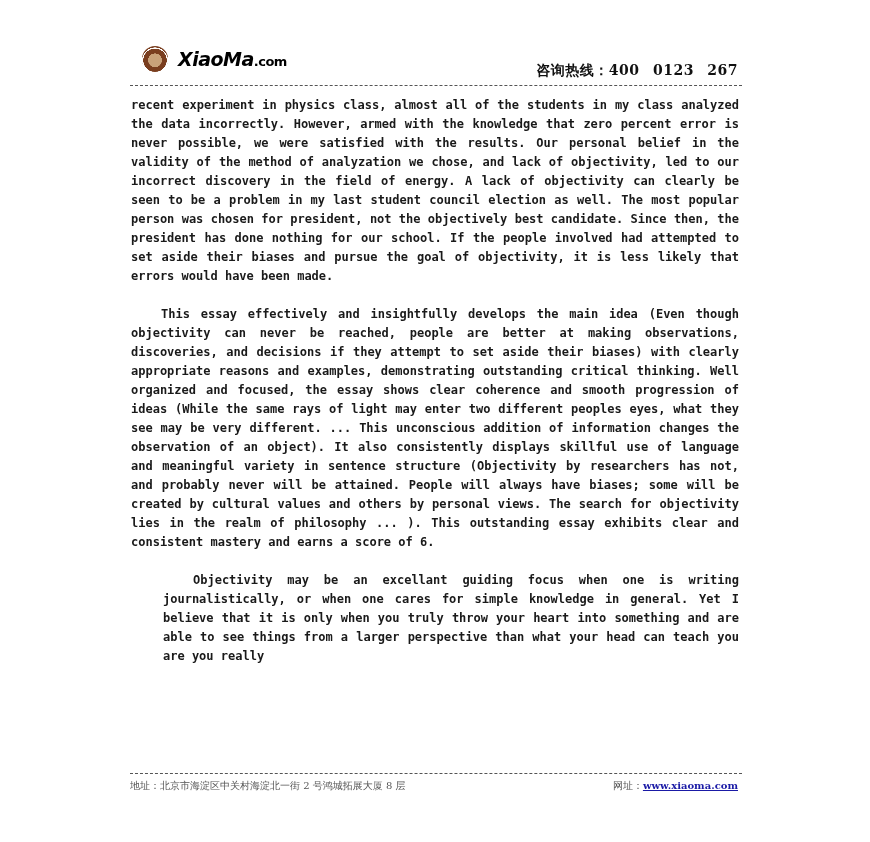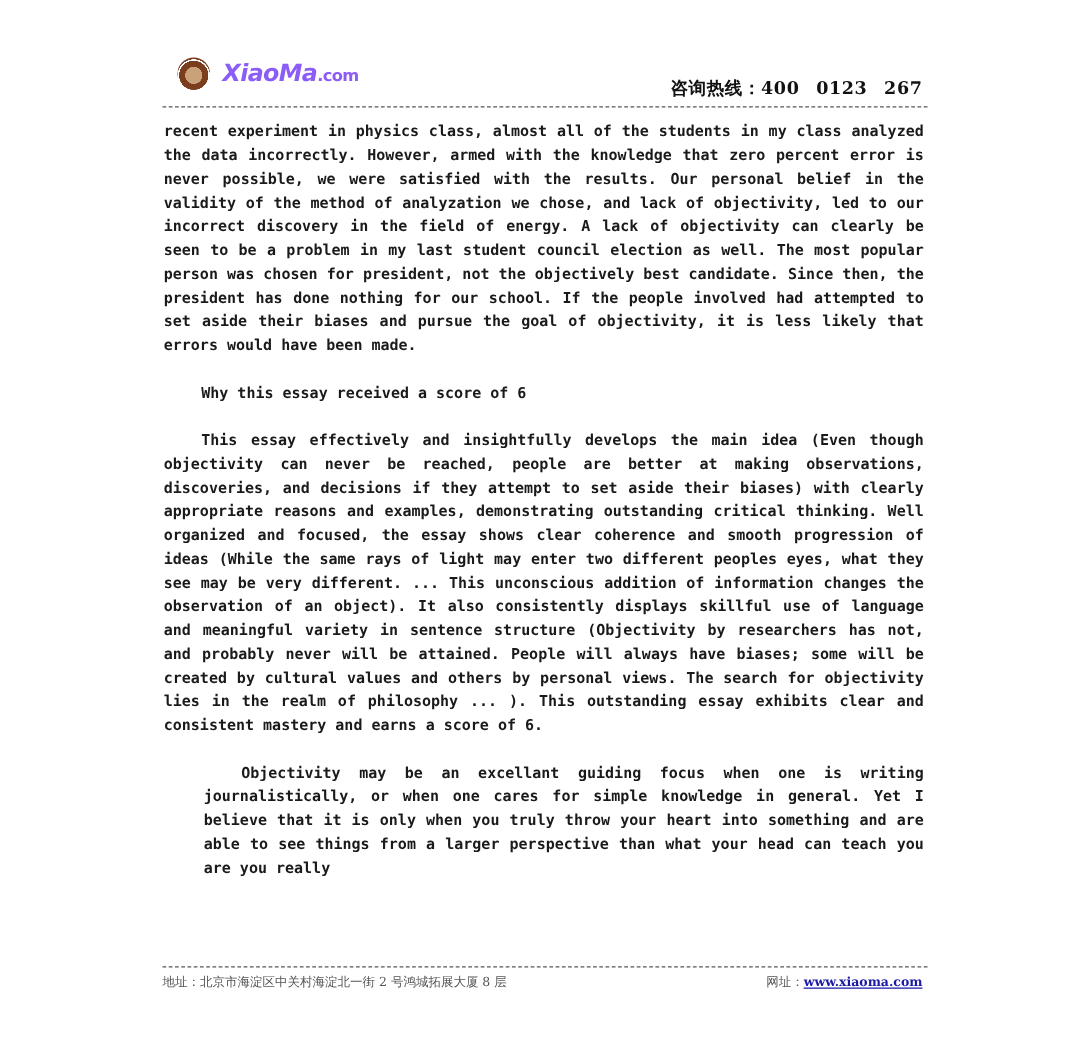--- a/index.html
+++ b/index.html
@@ -8,21 +8,21 @@
     font-family: "DejaVu Sans Mono", "Liberation Mono", monospace;
     color: #111;
   }
   .header { position: absolute; left: 130px; top: 38px; width: 612px; height: 48px; }
   .logo { position: absolute; left: 12px; top: 8px; display: flex; align-items: center; }
   .logo-icon {
     width: 26px; height: 26px; border-radius: 50%;
     background: radial-gradient(circle at 50% 55%, #c9a27a 0 35%, #7a3e1f 36% 60%, #fff 61% 66%, #7a3e1f 67% 100%);
   }
   .logo-text {
-    margin-left: 10px; font-family: "DejaVu Sans", sans-serif; font-size: 19px; color: #8b5cf6;
+    margin-left: 10px; font-family: "DejaVu Sans", sans-serif; font-size: 19px; color: #000000;
     font-weight: bold; letter-spacing: -0.5px; font-style: italic;
   }
   .logo-text .com { font-size: 13px; font-style: normal; font-weight: bold; }
   .hotline {
     position: absolute; right: 4px; top: 24px; font-family: "DejaVu Serif", "Liberation Serif", serif;
     font-size: 14px; font-weight: bold; color: #111; letter-spacing: 0.5px; word-spacing: 8px;
   }
   .dash-line {
     position: absolute; left: 130px; width: 612px; height: 0; border-top: 1px dashed #555;
   }
@@ -53,21 +53,20 @@
   </div>
   <div class="hotline">
     <span>咨询热线：</span><span>400 0123 267</span>
   </div>
 </div>
 
 <div class="dash-line" style="top:85px;"></div>
 
 <div class="content">
   <p>recent experiment in physics class, almost all of the students in my class analyzed the data incorrectly. However, armed with the knowledge that zero percent error is never possible, we were satisfied with the results. Our personal belief in the validity of the method of analyzation we chose, and lack of objectivity, led to our incorrect discovery in the field of energy. A lack of objectivity can clearly be seen to be a problem in my last student council election as well. The most popular person was chosen for president, not the objectively best candidate. Since then, the president has done nothing for our school. If the people involved had attempted to set aside their biases and pursue the goal of objectivity, it is less likely that errors would have been made.</p>
-  <p class="heading">Why this essay received a score of 6</p>
   <p class="indent">This essay effectively and insightfully develops the main idea (Even though objectivity can never be reached, people are better at making observations, discoveries, and decisions if they attempt to set aside their biases) with clearly appropriate reasons and examples, demonstrating outstanding critical thinking. Well organized and focused, the essay shows clear coherence and smooth progression of ideas (While the same rays of light may enter two different peoples eyes, what they see may be very different. ... This unconscious addition of information changes the observation of an object). It also consistently displays skillful use of language and meaningful variety in sentence structure (Objectivity by researchers has not, and probably never will be attained. People will always have biases; some will be created by cultural values and others by personal views. The search for objectivity lies in the realm of philosophy ... ). This outstanding essay exhibits clear and consistent mastery and earns a score of 6.</p>
   <p class="indent last">Objectivity may be an excellant guiding focus when one is writing journalistically, or when one cares for simple knowledge in general. Yet I believe that it is only when you truly throw your heart into something and are able to see things from a larger perspective than what your head can teach you are you really</p>
 </div>
 
 <div class="dash-line" style="top:773px;"></div>
 
 <div class="footer">
   <span class="addr">地址：北京市海淀区中关村海淀北一街 2 号鸿城拓展大厦 8 层</span>
   <span class="web">
     <span>网址：</span><a>www.xiaoma.com</a>

